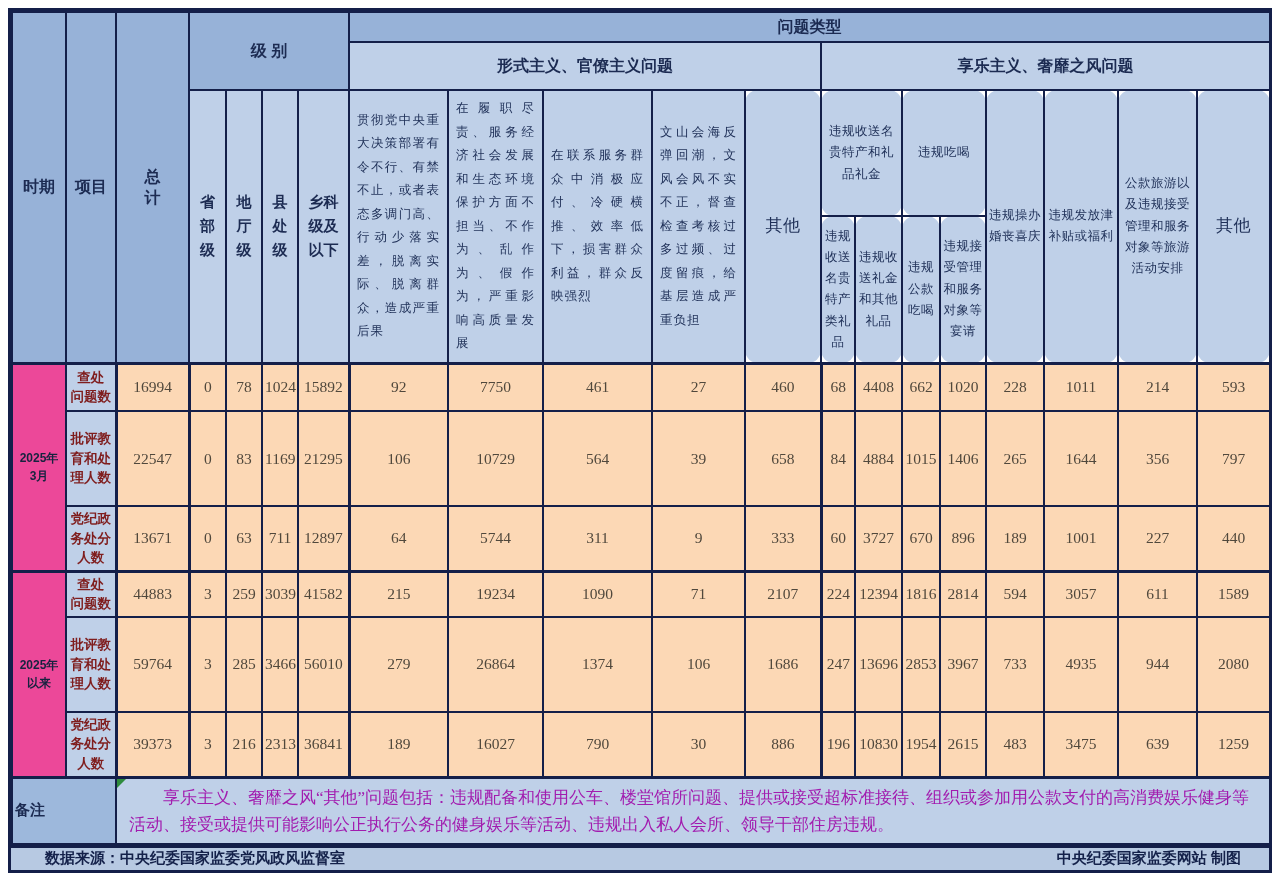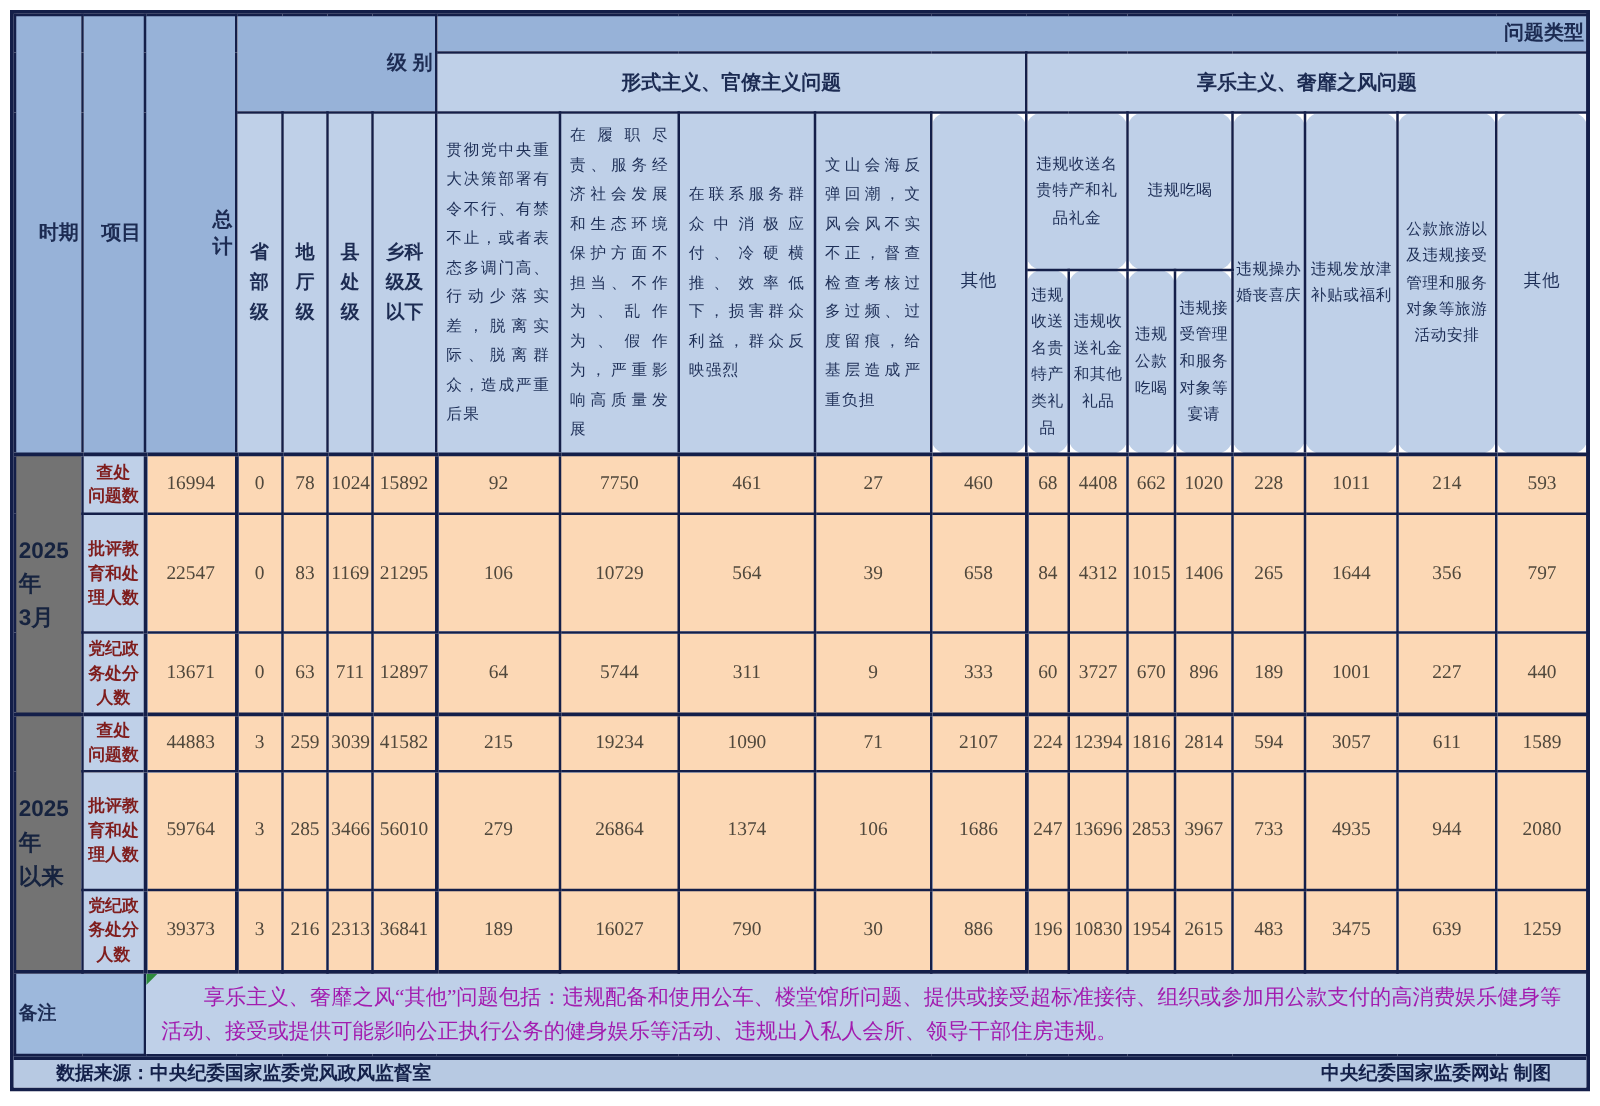--- a/index.html
+++ b/index.html
@@ -21,33 +21,33 @@
     display:flex;align-items:center;justify-content:center;
     color:#fff;font-weight:700;font-size:29px;letter-spacing:2px;
     text-shadow:2px 2px 3px rgba(10,15,35,.55);
     font-family:"Liberation Sans","DejaVu Sans",sans-serif;
   }
   table{border-collapse:collapse;table-layout:fixed;width:100%;}
   td{border:2px solid var(--border);padding:2px;overflow:hidden;vertical-align:middle;box-sizing:border-box;}
   .bl3{border-left-width:3px;}
   .bt3{border-top-width:3px;}
   
-  .h-med{background:var(--med);color:var(--ink);font-weight:700;font-size:16px;text-align:right;line-height:1.35;}
+  .h-med{background:var(--med);color:var(--ink);font-weight:700;font-size:16px;text-align:center;line-height:1.35;}
   .h-grp{background:var(--light);color:var(--ink);font-weight:700;font-size:16px;text-align:center;}
   .h-lvl{background:var(--light);color:var(--ink);font-weight:700;font-size:15px;text-align:center;white-space:pre-line;line-height:1.6;}
   .h-long{background:var(--light);color:#1e2f57;font-family:"Liberation Serif","DejaVu Serif",serif;
     font-weight:400;font-size:12.5px;line-height:1.88;text-align:justify;text-justify:inter-character;
     letter-spacing:1px;padding:6px 7px;}
   .h-longc{background:var(--light);color:#1e2f57;font-family:"Liberation Serif","DejaVu Serif",serif;
     font-weight:400;font-size:12.5px;line-height:1.7;text-align:center;letter-spacing:.5px;padding:3px 2px;border-radius:13px;}
-  .h-other{font-size:14px;}
+  .h-other{font-size:17px;}
   .pre{white-space:pre-line;}
   
-  .period{background:#737373;color:#16233f;font-weight:600;font-size:18px;line-height:1.5;
-    white-space:pre-line;}
+  .period{background:#ec4899;color:#16233f;font-weight:600;font-size:12px;line-height:1.5;
+    text-align:center;white-space:pre-line;}
   .item{background:var(--light);color:#7f1d1d;font-weight:600;font-size:13.5px;line-height:1.45;
     text-align:center;white-space:pre-line;}
   .num{background:var(--peach);color:var(--numink);text-align:center;
     font-family:"Liberation Serif","DejaVu Serif",serif;font-size:15.5px;}
   
   .note-label{background:#9db8dc;color:var(--ink);font-weight:700;font-size:15px;text-align:left;}
   .note-text{background:var(--light);color:#a21caf;position:relative;
     font-family:"Liberation Serif","DejaVu Serif",serif;font-size:17px;line-height:1.6;padding:5px 12px;}
   .note-text .inner{text-indent:2em;}
   .flag{position:absolute;top:0;left:0;width:0;height:0;
@@ -175,21 +175,21 @@
         <td class="num bl3">0</td>
         <td class="num">83</td>
         <td class="num">1169</td>
         <td class="num">21295</td>
         <td class="num bl3">106</td>
         <td class="num">10729</td>
         <td class="num">564</td>
         <td class="num">39</td>
         <td class="num">658</td>
         <td class="num bl3">84</td>
-        <td class="num">4312</td>
+        <td class="num">4884</td>
         <td class="num">1015</td>
         <td class="num">1406</td>
         <td class="num">265</td>
         <td class="num">1644</td>
         <td class="num">356</td>
         <td class="num">797</td>
       </tr>
 
       <tr class="rd3">
         <td class="item">党纪政

